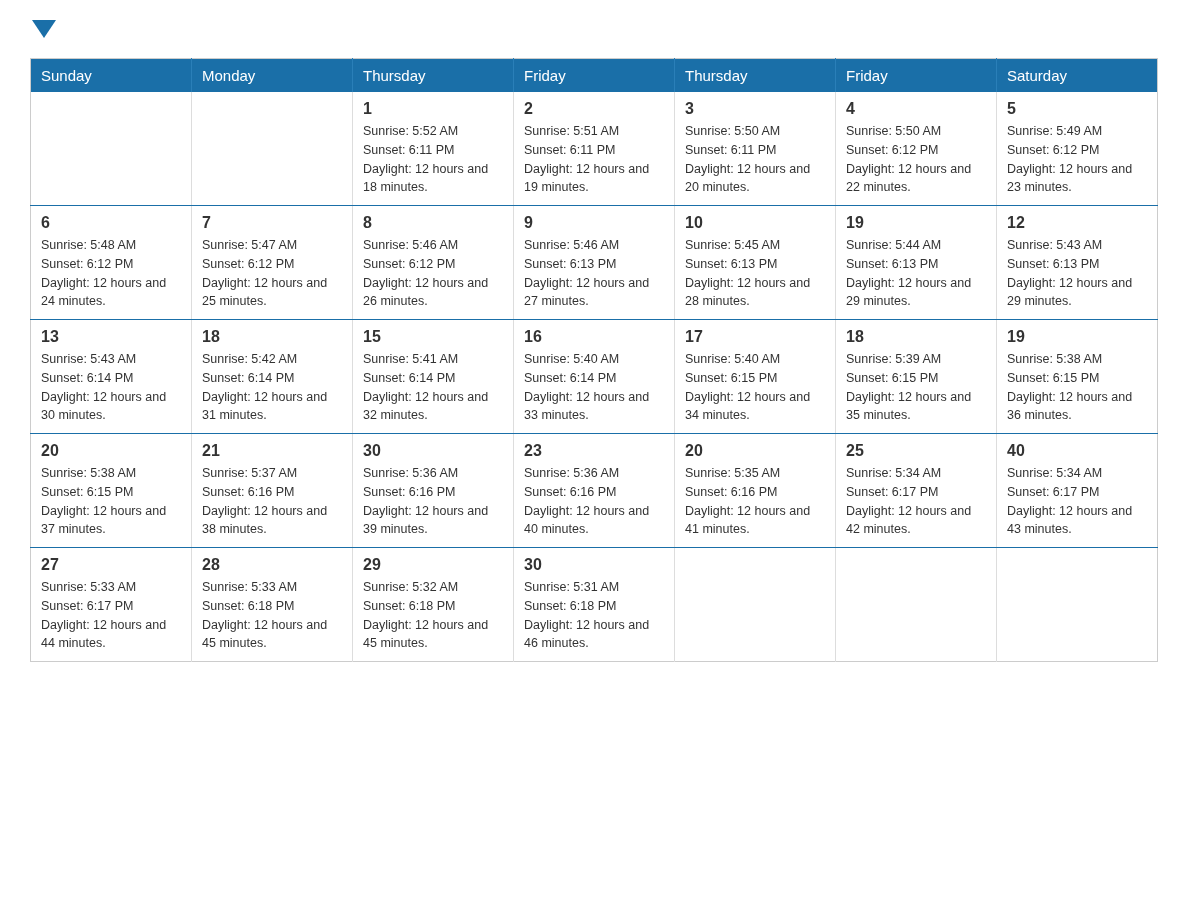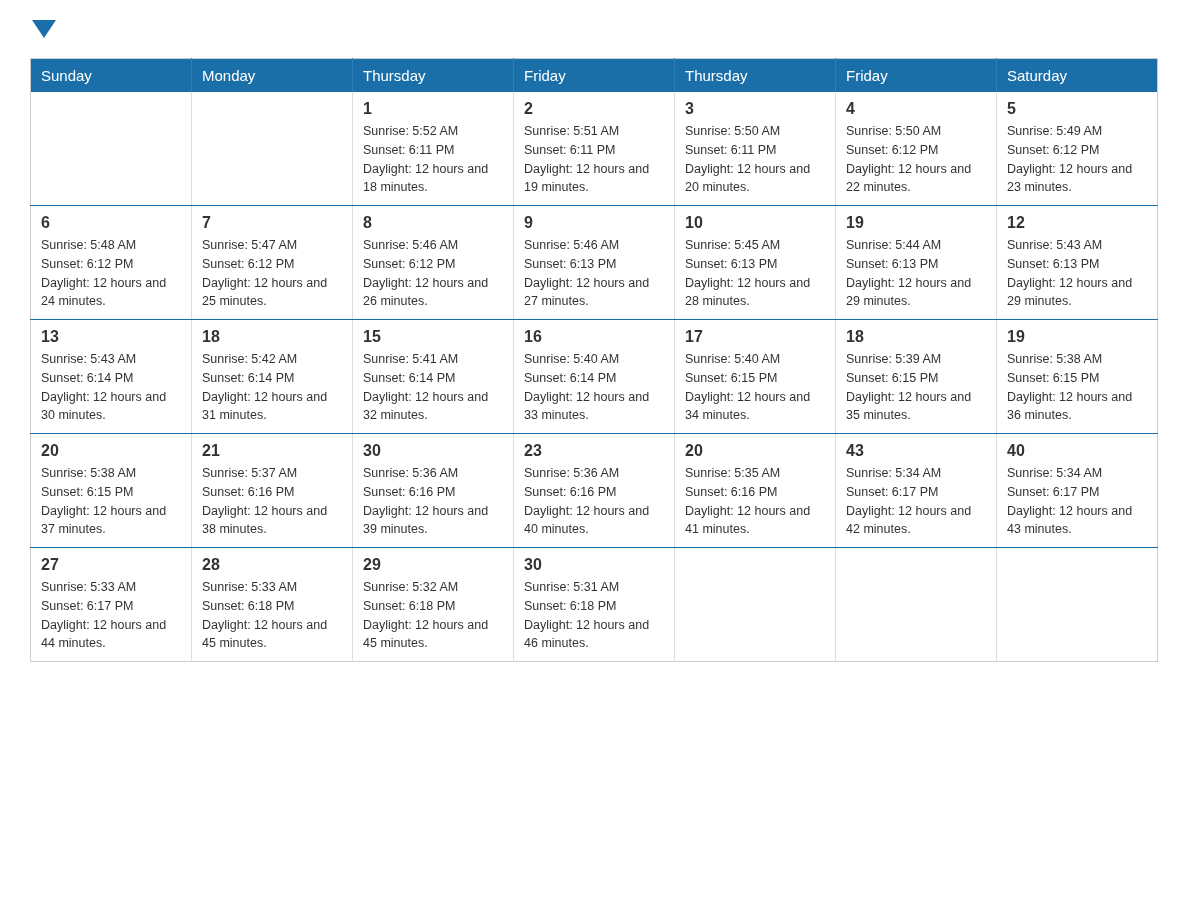--- a/index.html
+++ b/index.html
@@ -234,21 +234,21 @@
         </td>
         <td>
           <span class="day-number">23</span>
           <div class="day-info">Sunrise: 5:36 AM<br>Sunset: 6:16 PM<br>Daylight: 12 hours and 40 minutes.</div>
         </td>
         <td>
           <span class="day-number">20</span>
           <div class="day-info">Sunrise: 5:35 AM<br>Sunset: 6:16 PM<br>Daylight: 12 hours and 41 minutes.</div>
         </td>
         <td>
-          <span class="day-number">43</span>
+          <span class="day-number">25</span>
           <div class="day-info">Sunrise: 5:34 AM<br>Sunset: 6:17 PM<br>Daylight: 12 hours and 42 minutes.</div>
         </td>
         <td>
           <span class="day-number">40</span>
           <div class="day-info">Sunrise: 5:34 AM<br>Sunset: 6:17 PM<br>Daylight: 12 hours and 43 minutes.</div>
         </td>
       </tr>
       <tr>
         <td>
           <span class="day-number">27</span>

